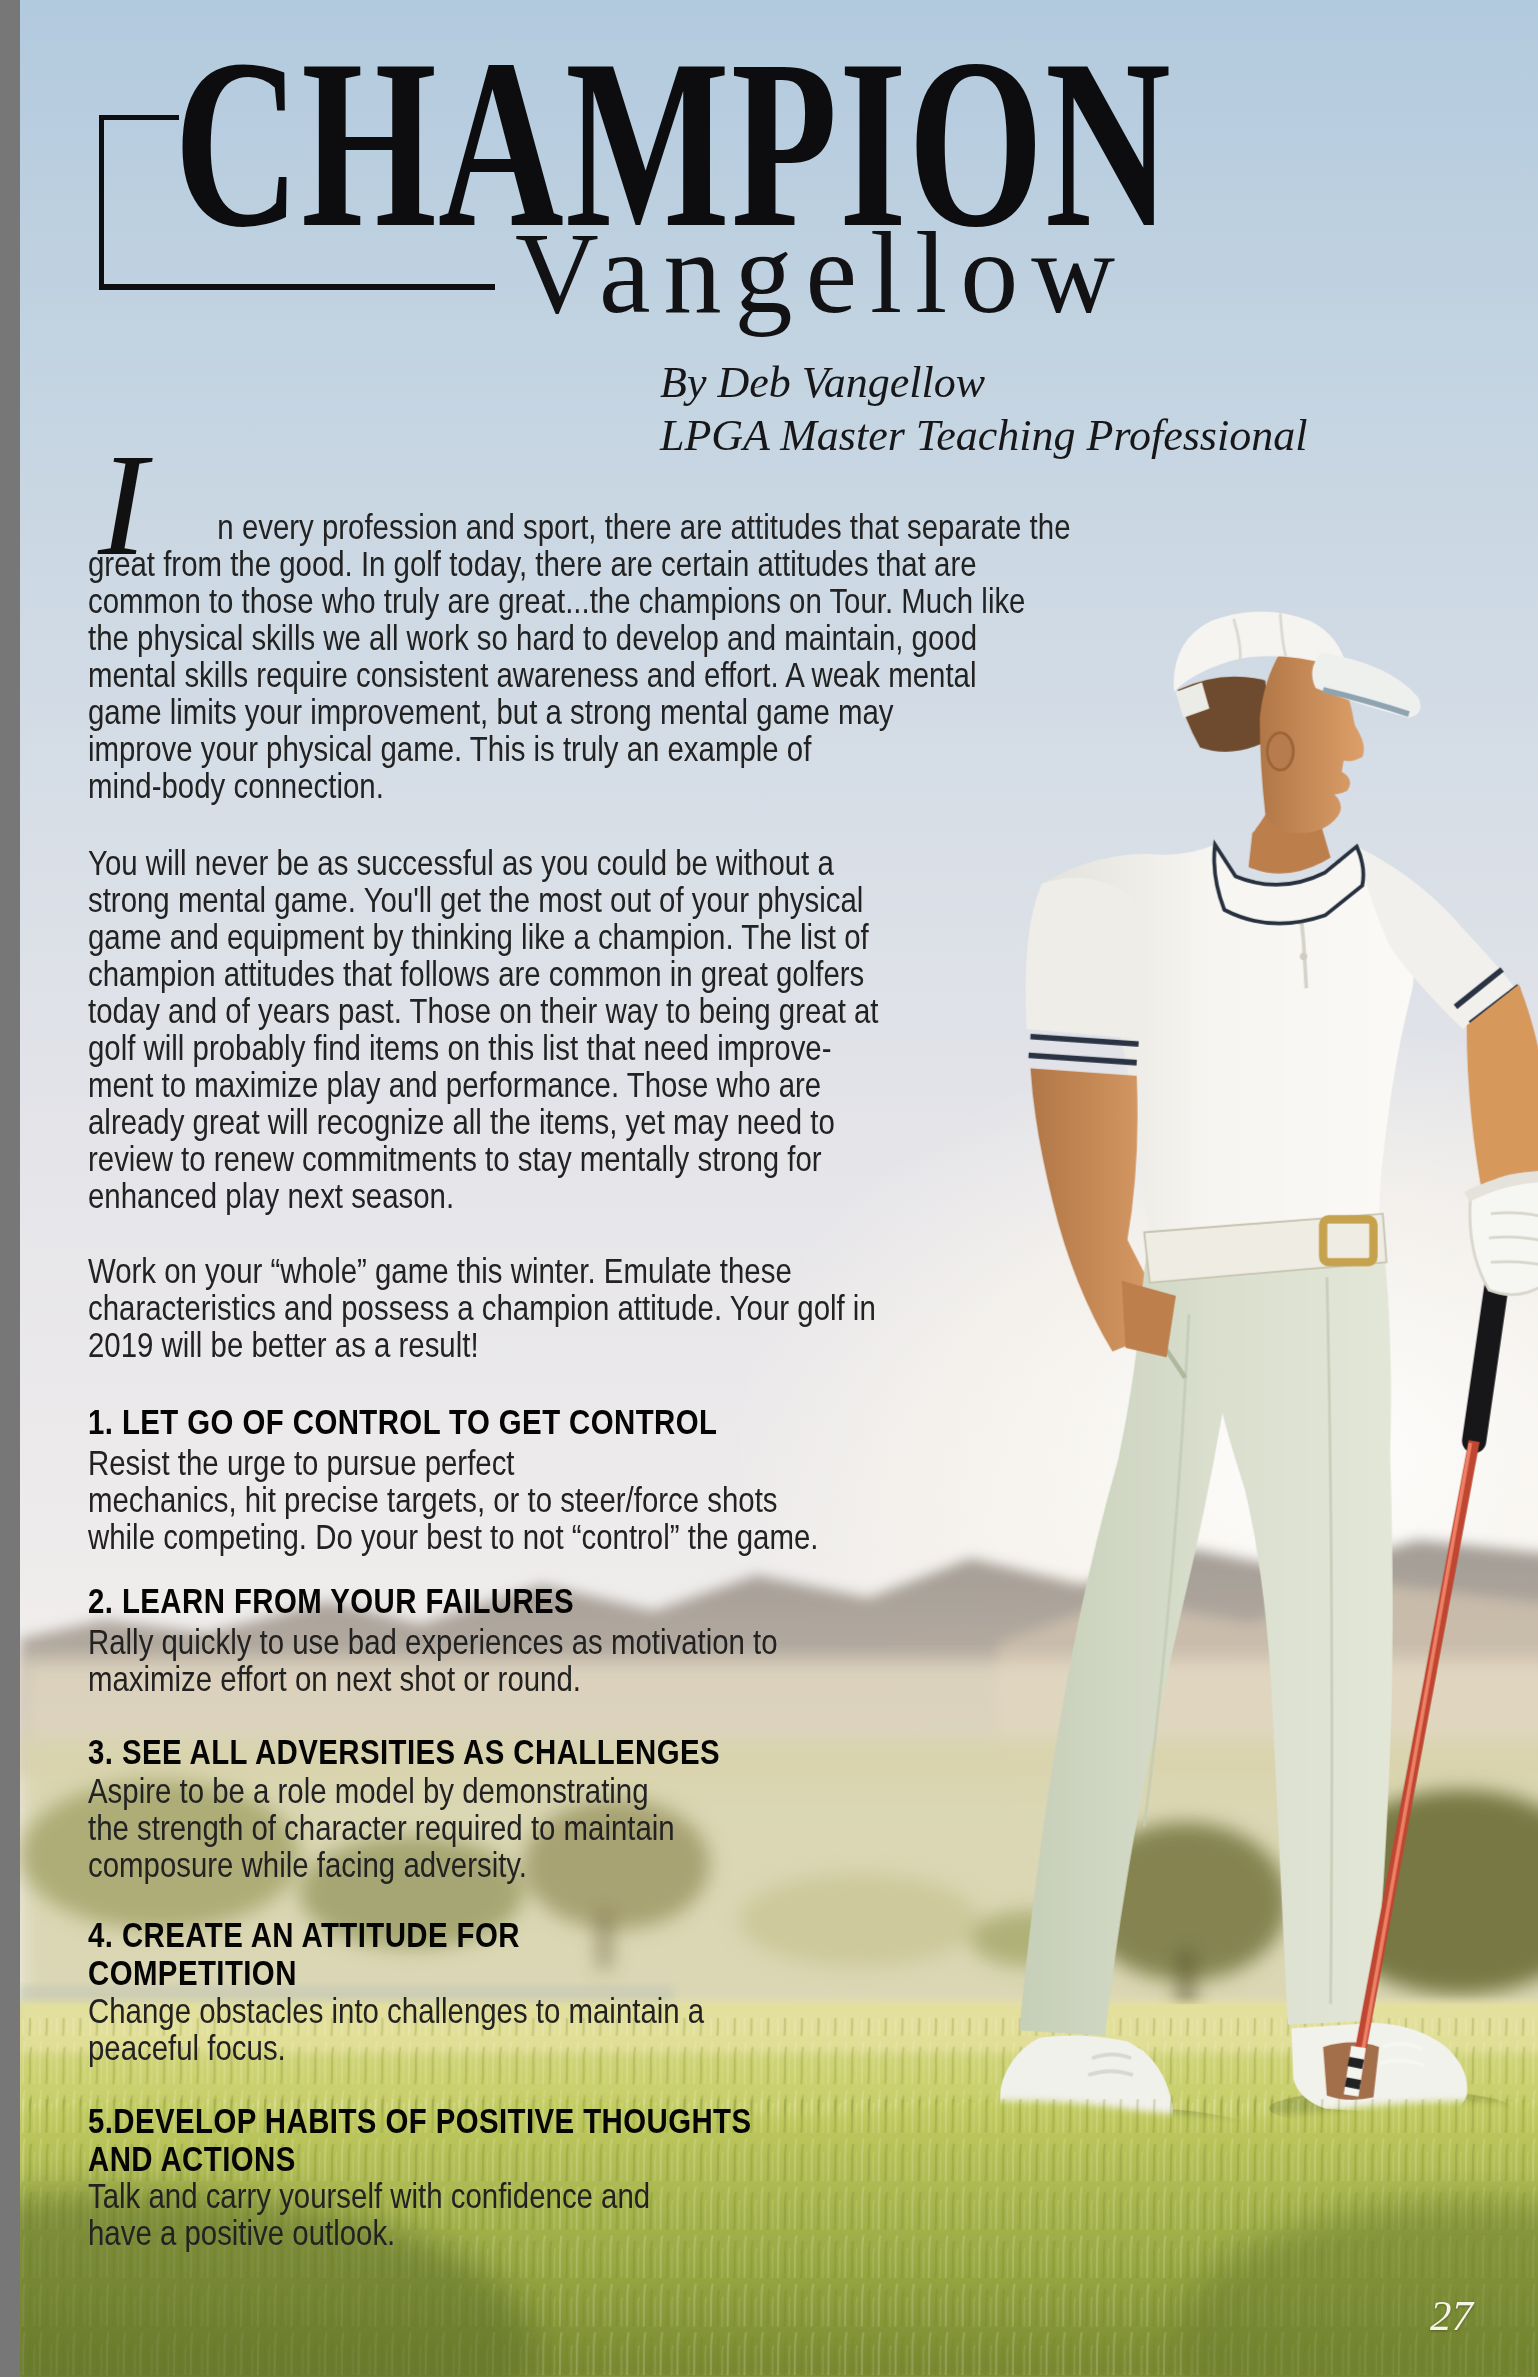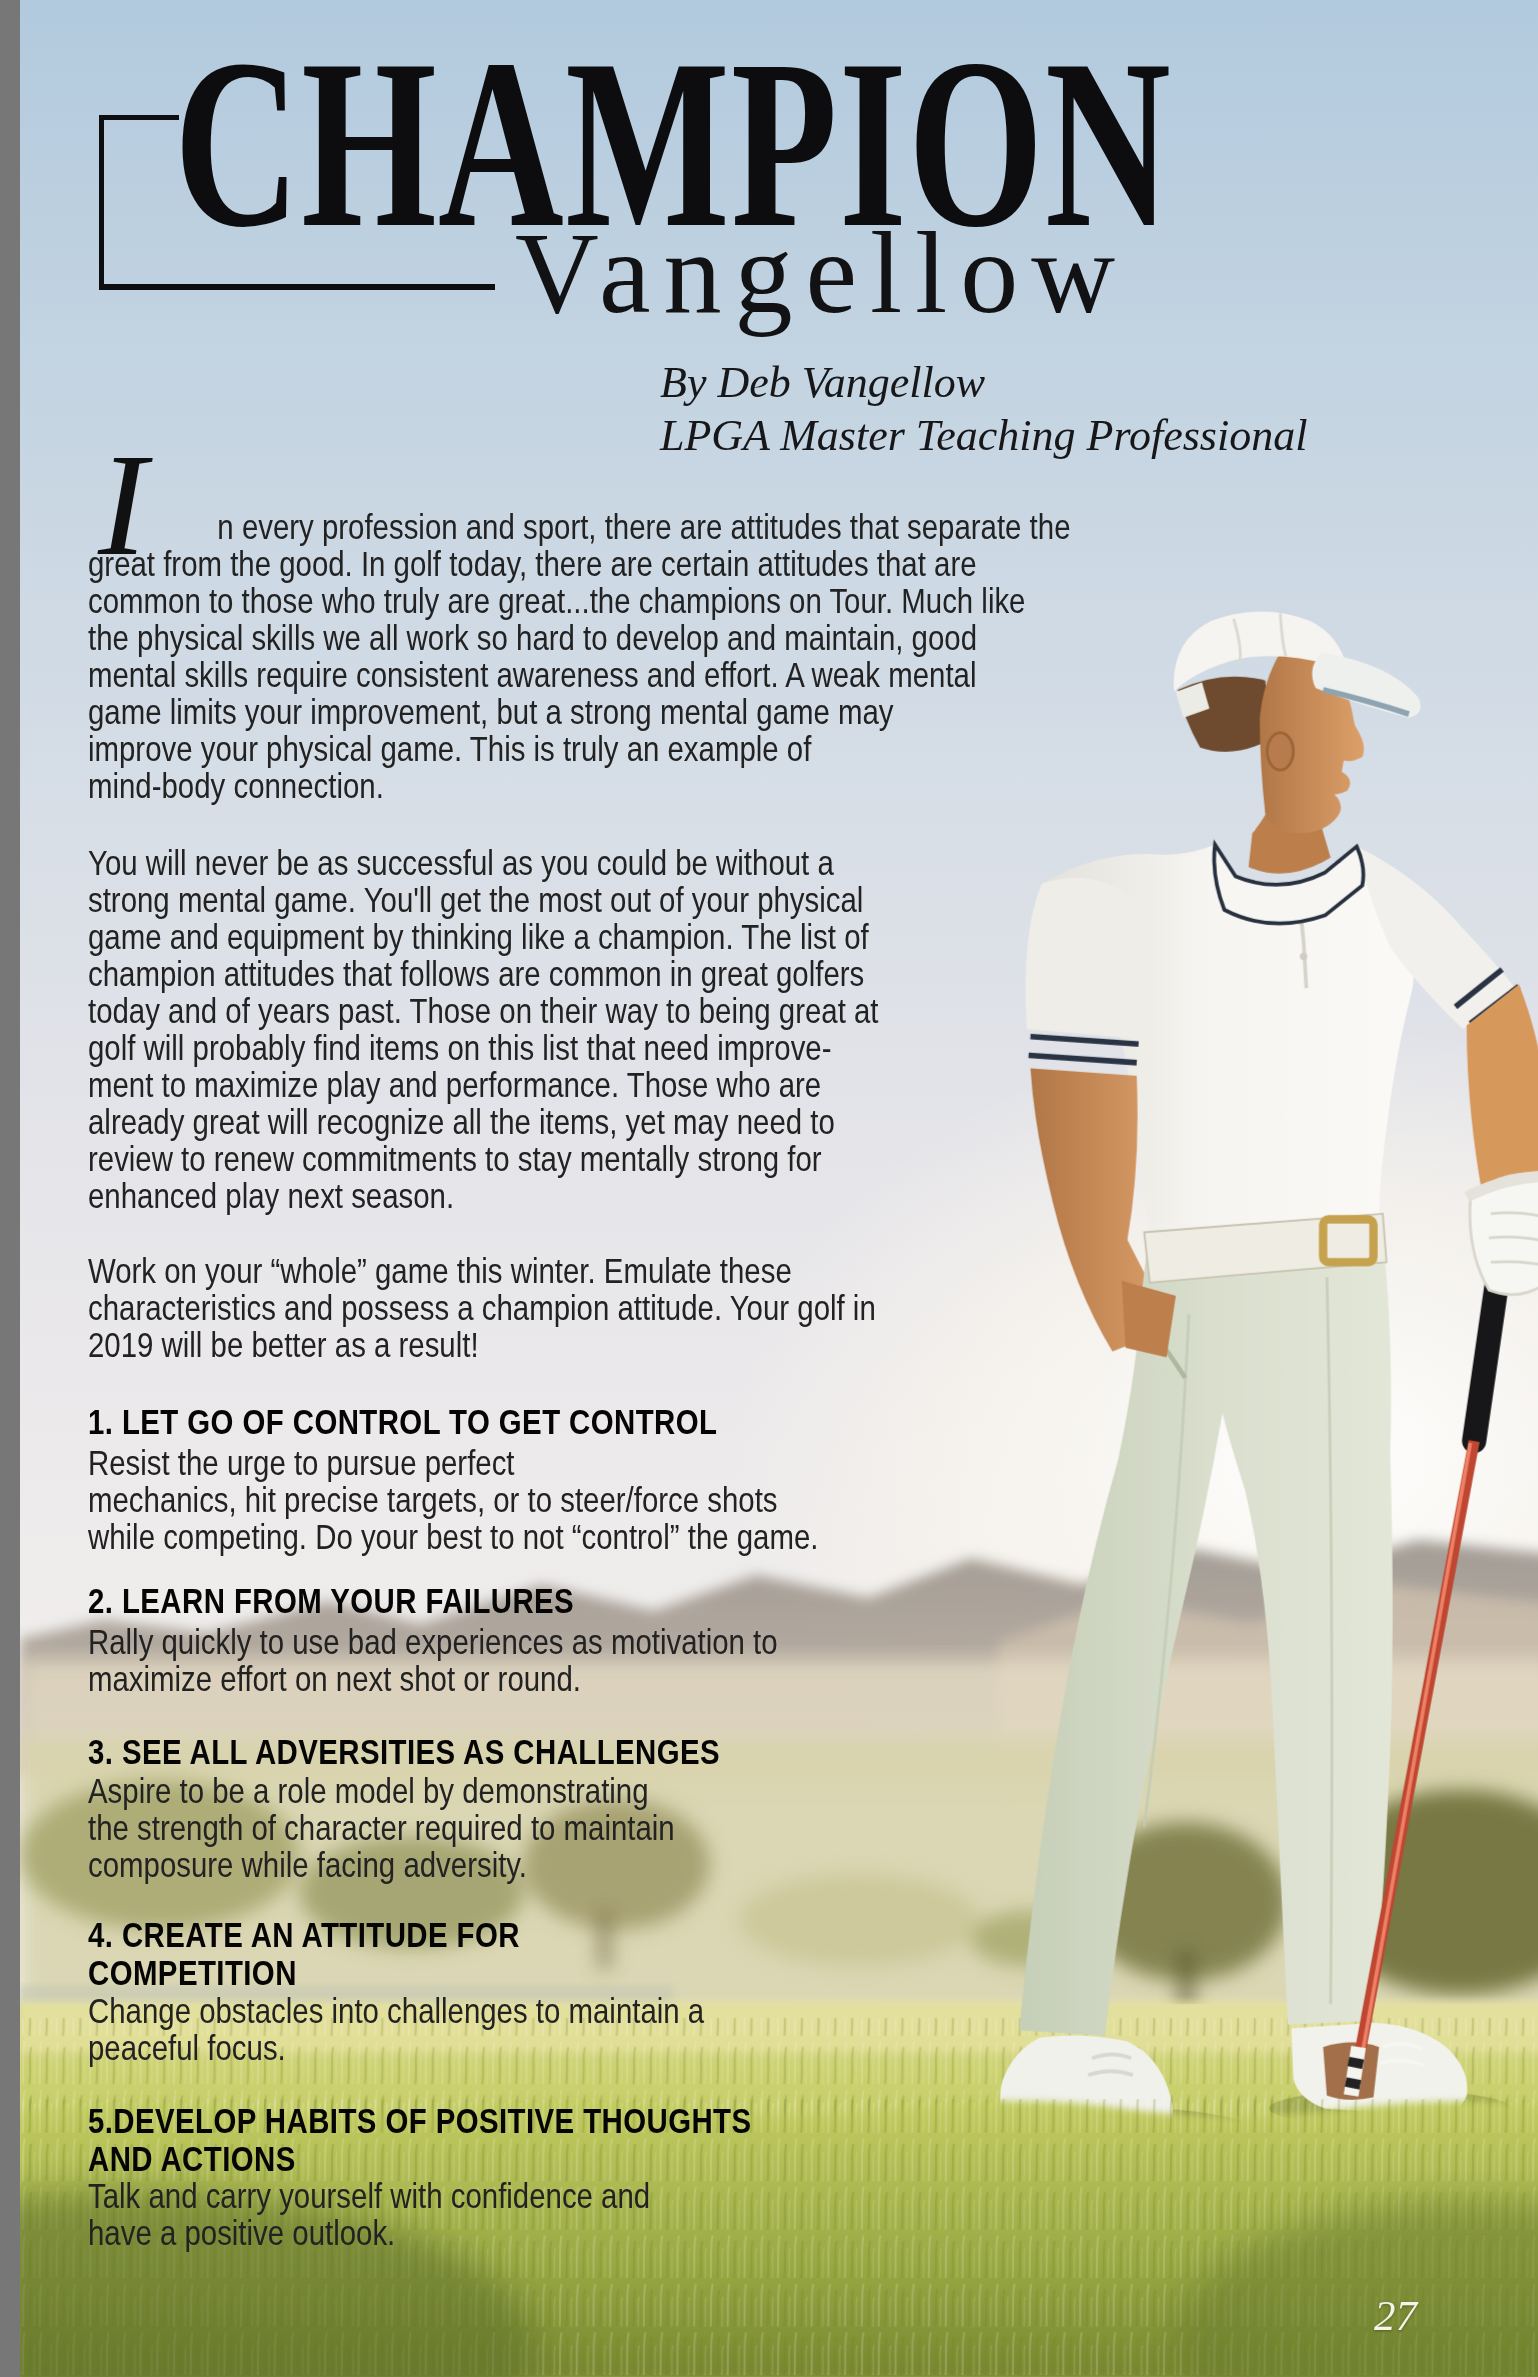--- a/index.html
+++ b/index.html
@@ -42,21 +42,21 @@
   .head{
     left:68px;font-size:35px;line-height:38px;width:1305px;
     transform:scaleX(0.84);font-weight:bold;color:#050505;letter-spacing:0.5px;
   }
   .h1{top:1403px;} .b1{top:1444px;}
   .h2{top:1582px;} .b2{top:1623px;}
   .h3{top:1733px;} .b3{top:1772px;}
   .h4{top:1916px;} .b4{top:1992px;}
   .h5{top:2102px;} .b5{top:2177px;}
   .pageno{
-    left:1354px;top:2291px;font-family:"Liberation Serif",serif;font-style:italic;
+    left:1410px;top:2291px;font-family:"Liberation Serif",serif;font-style:italic;
     font-size:43px;color:#f6f3e9;text-shadow:0 0.9px 2.8px rgba(60,70,20,.6);
   }
 </style>
 </head>
 <body>
 
 <div class="page">
 
   <svg class="scene" width="1538" height="2377" viewBox="0 0 1650 2550" aria-hidden="true">
     <defs>

